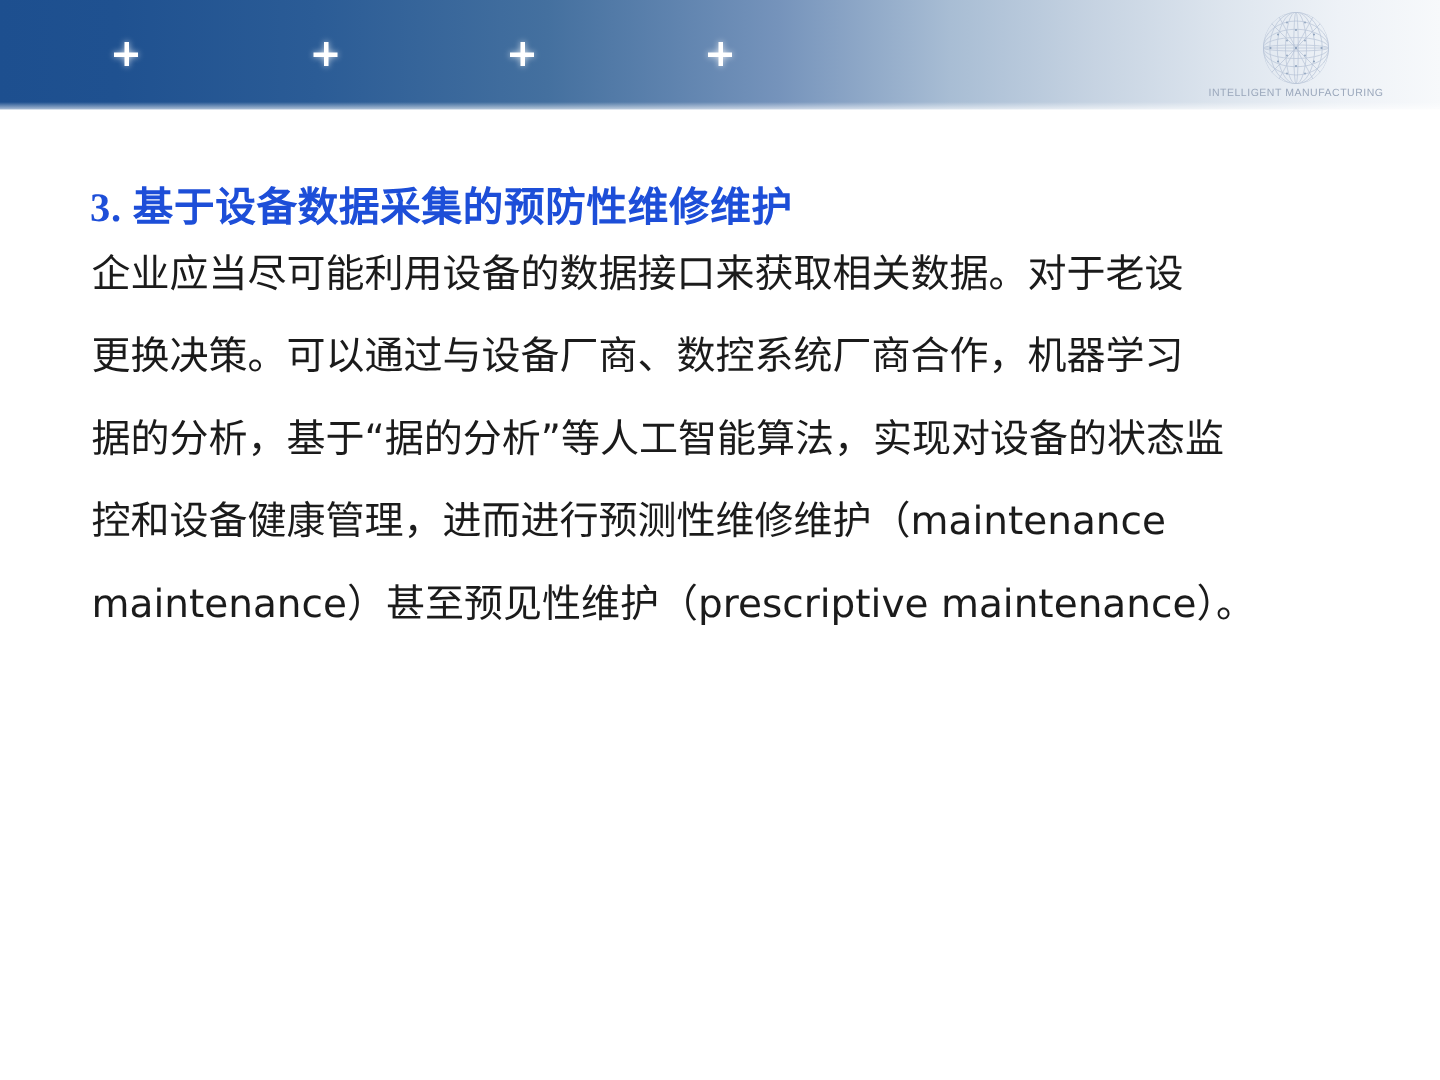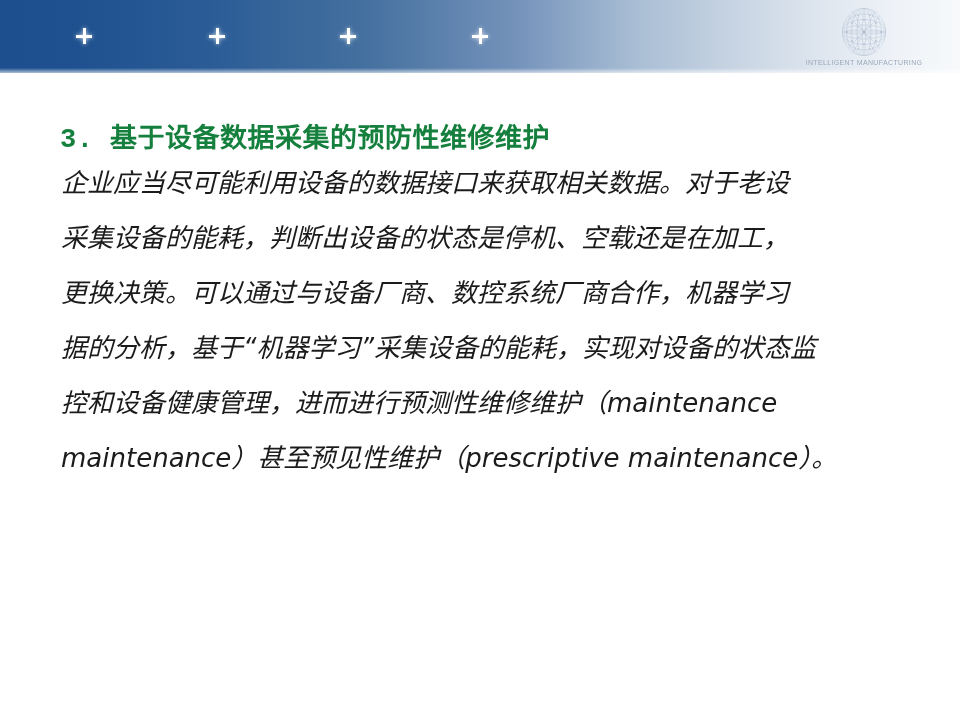--- a/index.html
+++ b/index.html
@@ -111,44 +111,43 @@
     letter-spacing: 0.35px;
     color: #9aa7bb;
     white-space: nowrap;
   }
 
   
   .slide-title {
     position: absolute;
     left: 60px;
     top: 98px;
-    font-family: Liberation Mono, monospace;
+    font-family: Liberation Serif, serif;
     font-size: 27px;
     font-weight: bold;
-    color: #15803d;
+    color: #1d4ed8;
     letter-spacing: 0.5px;
     white-space: nowrap;
   }
 
   
   .body-copy {
     position: absolute;
     left: 61px;
     top: 156px;
     width: 846px;
     font-family: "DejaVu Sans", "Liberation Sans", sans-serif;
     font-size: 26px;
     color: #1b1b1b;
     line-height: 55px;
     letter-spacing: 0px;
   }
   .body-line {
     display: block;
     white-space: nowrap;
-    font-style: italic;
   }
 </style>
 </head>
 <body>
 
 <div class="slide">
 
   <div class="header-band"></div>
 
   <div class="plus-row">
@@ -203,20 +202,19 @@
     </svg>
     <span class="logo-text">INTELLIGENT MANUFACTURING</span>
   </div>
 
   <div class="header-fade"></div>
 
   <h1 class="slide-title">3. 基于设备数据采集的预防性维修维护</h1>
 
   <div class="body-copy">
     <span class="body-line">企业应当尽可能利用设备的数据接口来获取相关数据。对于老设</span>
-    <span class="body-line">采集设备的能耗，判断出设备的状态是停机、空载还是在加工，</span>
     <span class="body-line">更换决策。可以通过与设备厂商、数控系统厂商合作，机器学习</span>
-    <span class="body-line">据的分析，基于“机器学习”采集设备的能耗，实现对设备的状态监</span>
+    <span class="body-line">据的分析，基于“据的分析”等人工智能算法，实现对设备的状态监</span>
     <span class="body-line">控和设备健康管理，进而进行预测性维修维护（maintenance</span>
     <span class="body-line">maintenance）甚至预见性维护（prescriptive maintenance）。</span>
   </div>
 
 </div>
 
 </body></html>

